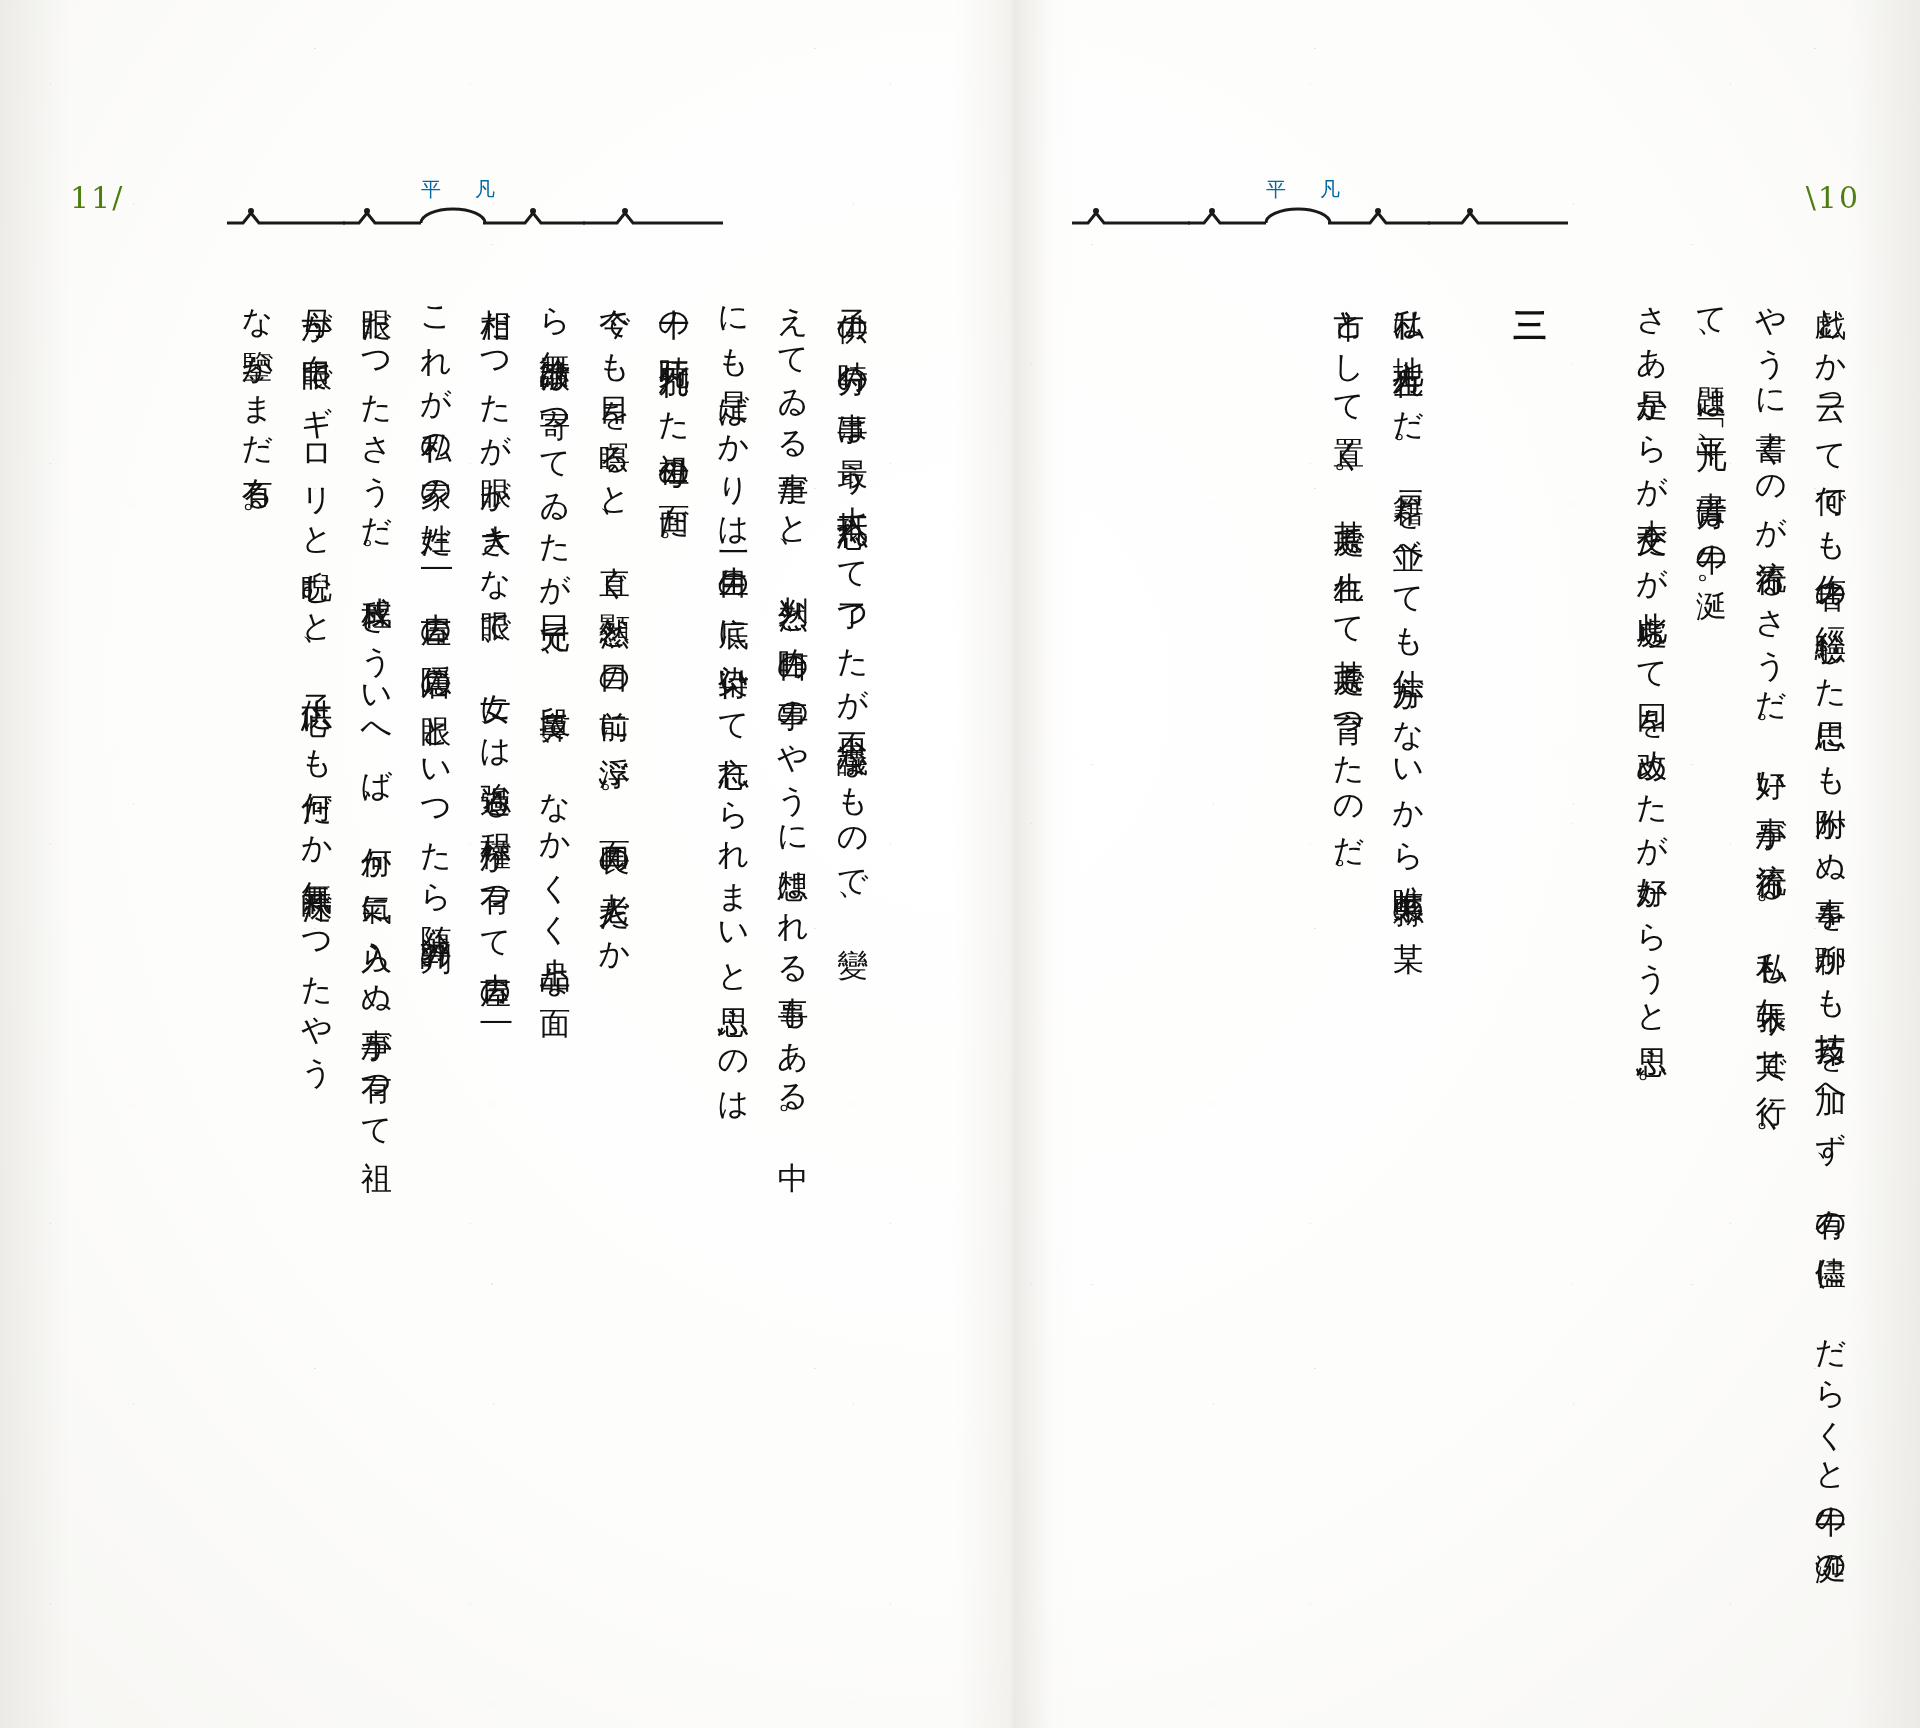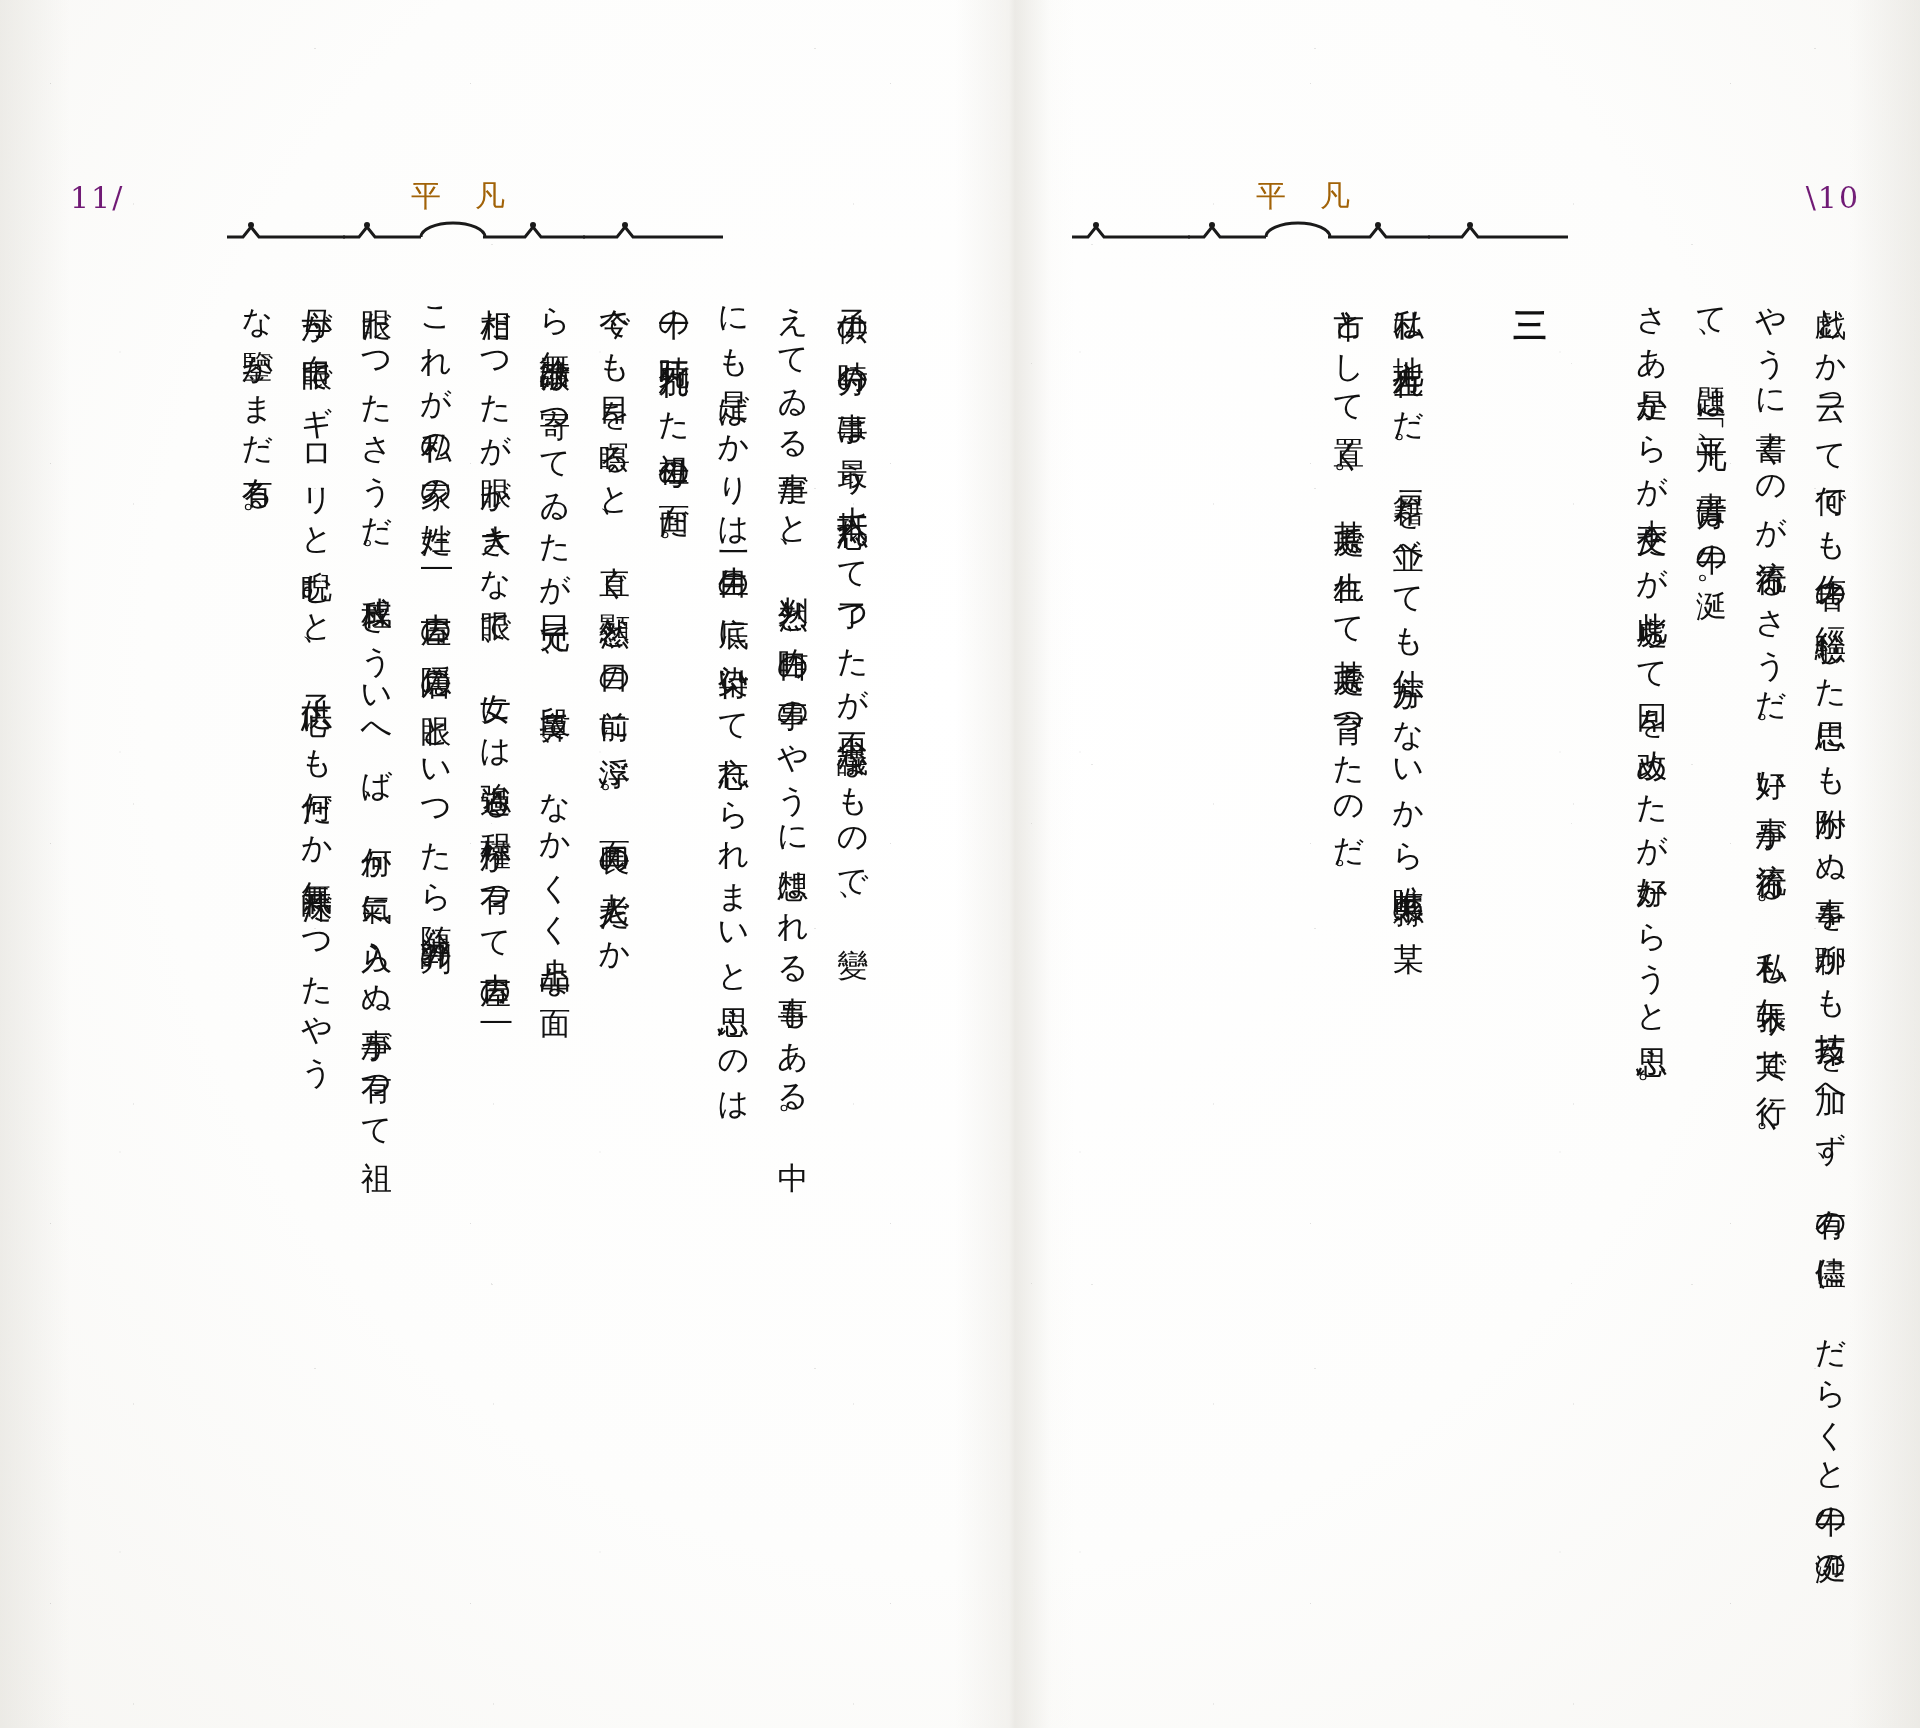--- a/index.html
+++ b/index.html
@@ -60,26 +60,26 @@
     position: absolute;
     top: 180px;
     height: 56px;
     display: flex;
     align-items: flex-start;
   }
   .folio {
     font-family: "DejaVu Serif", serif;
     font-size: 30px;
     letter-spacing: 2px;
-    color: #701a75;
+    color: #4d7c0f;
   }
   .head-title {
-    font-size: 30px;
+    font-size: 20px;
     letter-spacing: 34px;
-    color: #a16207;
+    color: #0369a1;
     white-space: nowrap;
   }
   .rule-orn {
     display: block;
     height: 26px;
   }
   .rule-orn svg { display:block; }
 
   
   .body-vertical {

